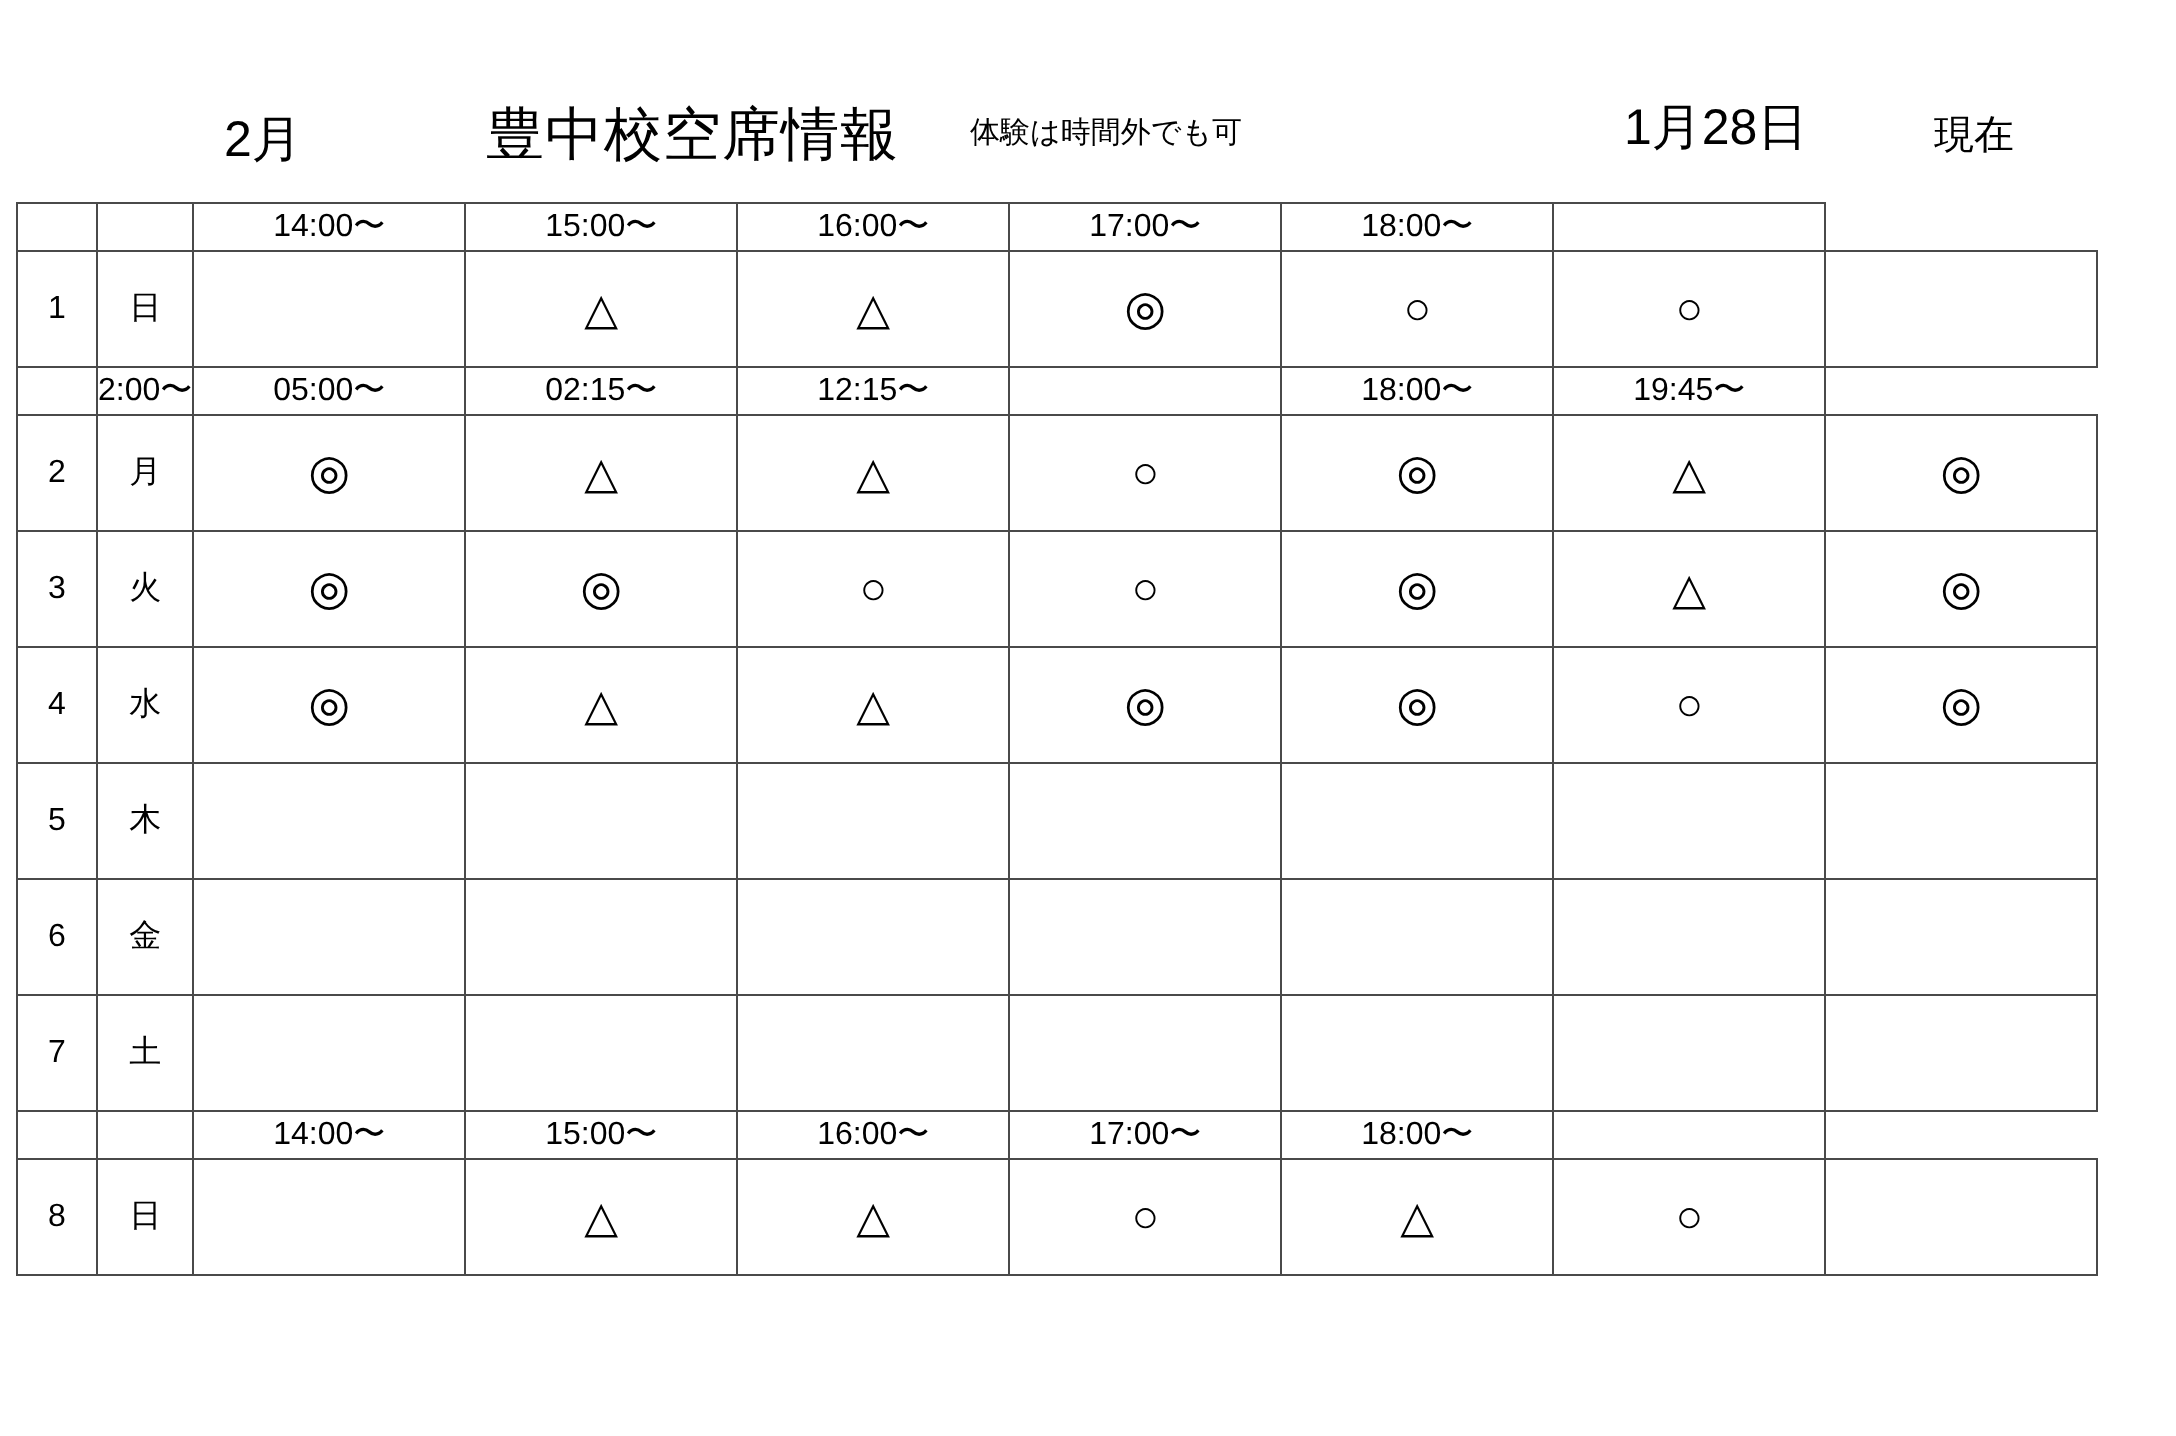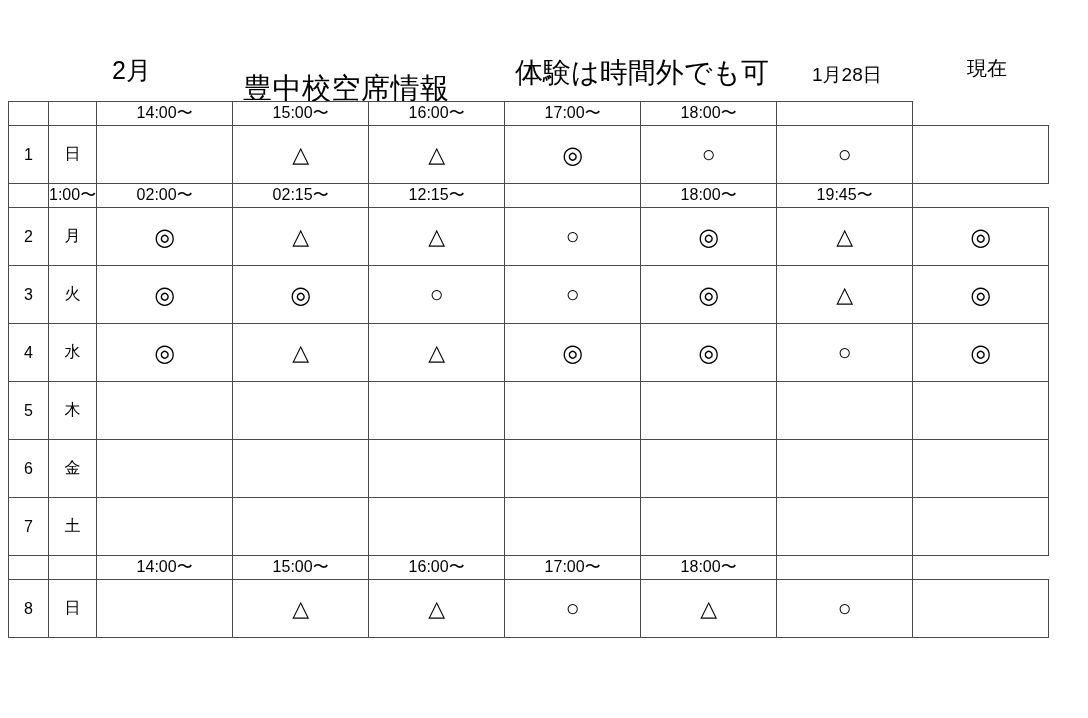--- a/index.html
+++ b/index.html
@@ -35,31 +35,30 @@
   .hdr-month {
     left: 112px;
     top: 6px;
     font-size: 25px;
   }
   .hdr-title {
     left: 243px;
     top: 2px;
     font-size: 29px;
     letter-spacing: 0.5px;
-    margin-top: 20px;
   }
   .hdr-note {
-    left: 515px;
+    left: 485px;
     top: 7px;
-    font-size: 28px;
+    font-size: 15px;
   }
   .hdr-date {
     left: 812px;
-    top: 13px;
-    font-size: 19px;
+    top: 0;
+    font-size: 25px;
   }
   .hdr-now {
     left: 967px;
     top: 6px;
     font-size: 20px;
   }
   
   table.sched {
     position: absolute;
     top: 101px;
@@ -163,22 +162,22 @@
           <td class="mark gray"></td>
           <td class="mark"><span class="glyph g-tri">△</span></td>
           <td class="mark"><span class="glyph g-tri">△</span></td>
           <td class="mark"><span class="glyph g-dbl">◎</span></td>
           <td class="mark"><span class="glyph g-cir">○</span></td>
           <td class="mark"><span class="glyph g-cir">○</span></td>
           <td class="mark gray"></td>
         </tr>
         <tr class="r-time">
           <td class="time-blank"></td>
-          <td class="time">1:00〜</td>
-          <td class="time">02:00〜</td>
+          <td class="time">2:00〜</td>
+          <td class="time">05:00〜</td>
           <td class="time">02:15〜</td>
           <td class="time">12:15〜</td>
           <td class="time-hl"></td>
           <td class="time">18:00〜</td>
           <td class="time">19:45〜</td>
         </tr>
         <tr class="r-main">
           <td class="num">2</td>
           <td class="day">月</td>
           <td class="mark"><span class="glyph g-dbl">◎</span></td>

